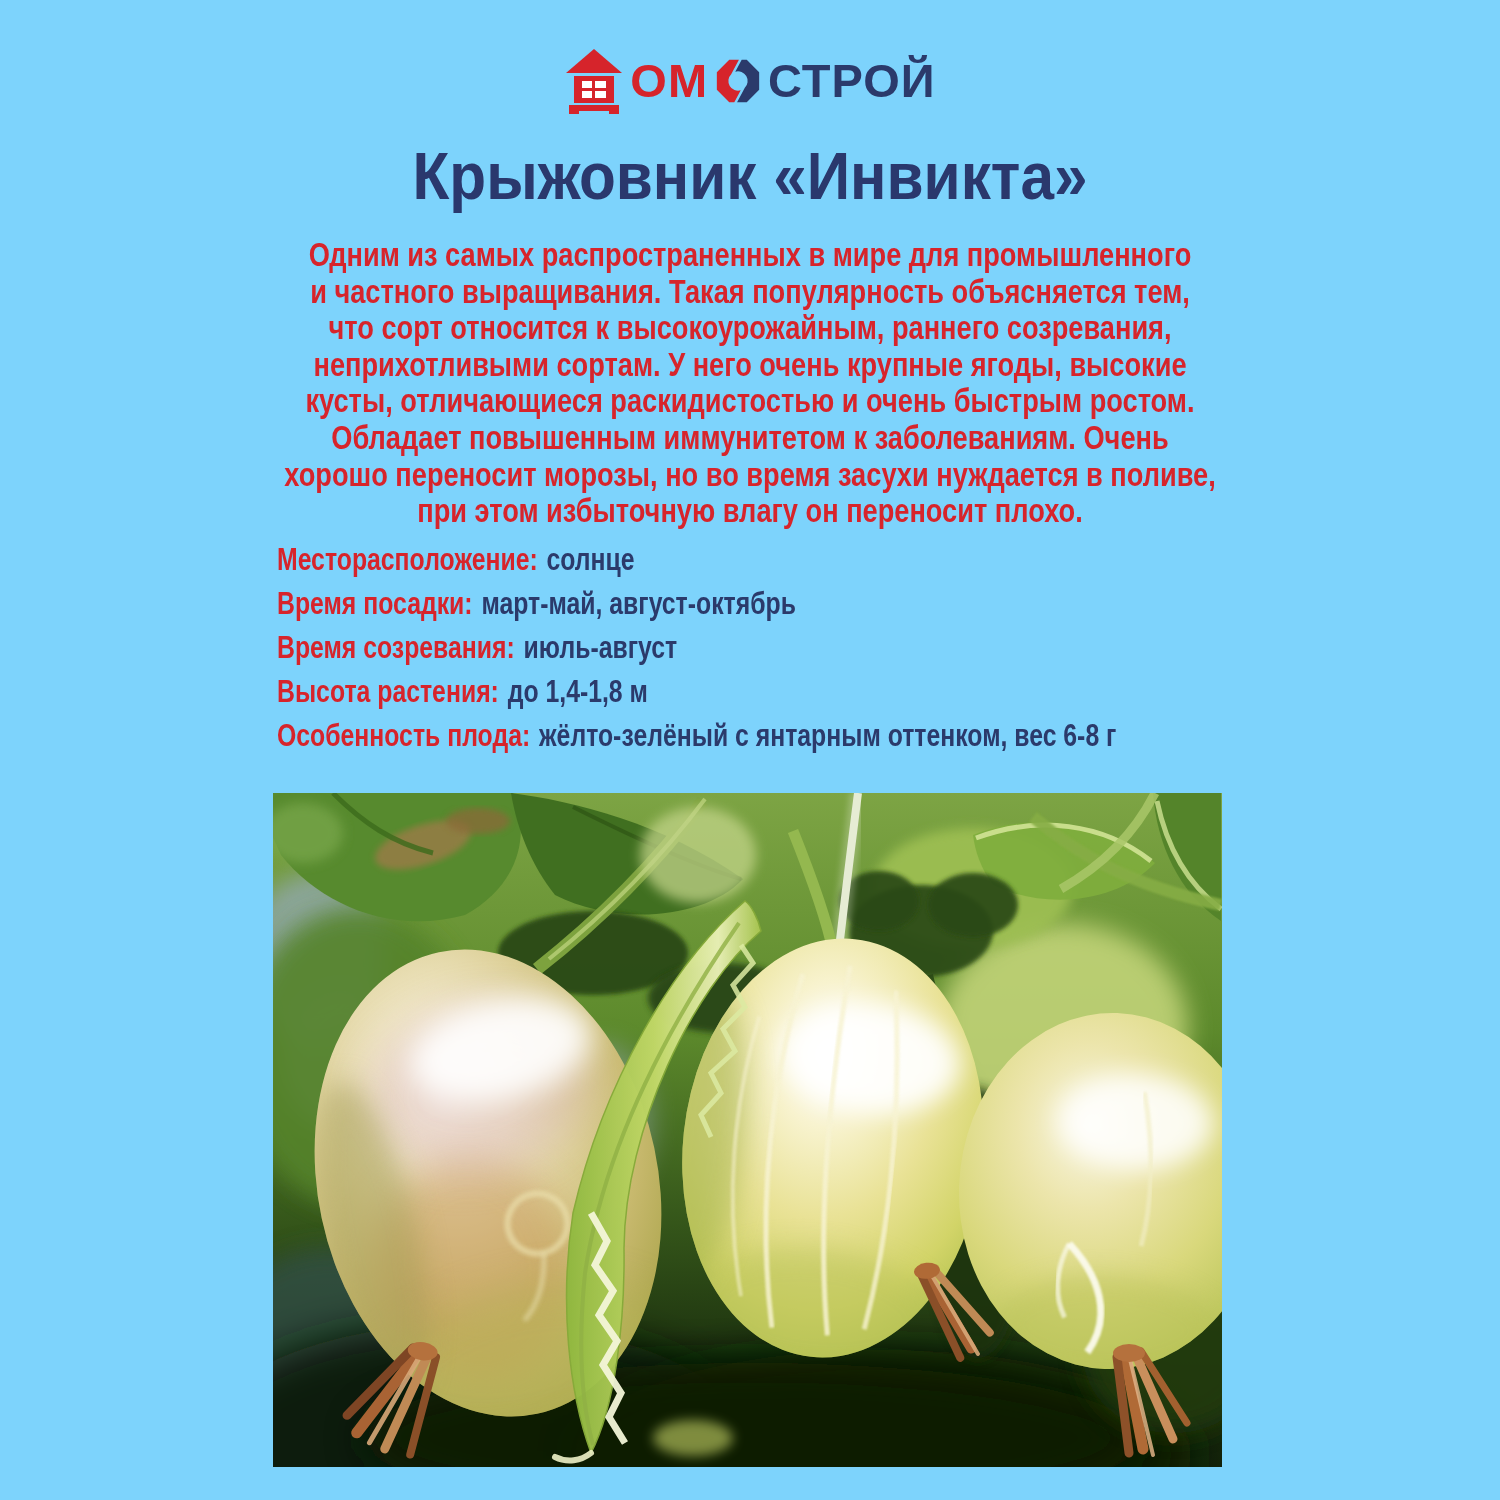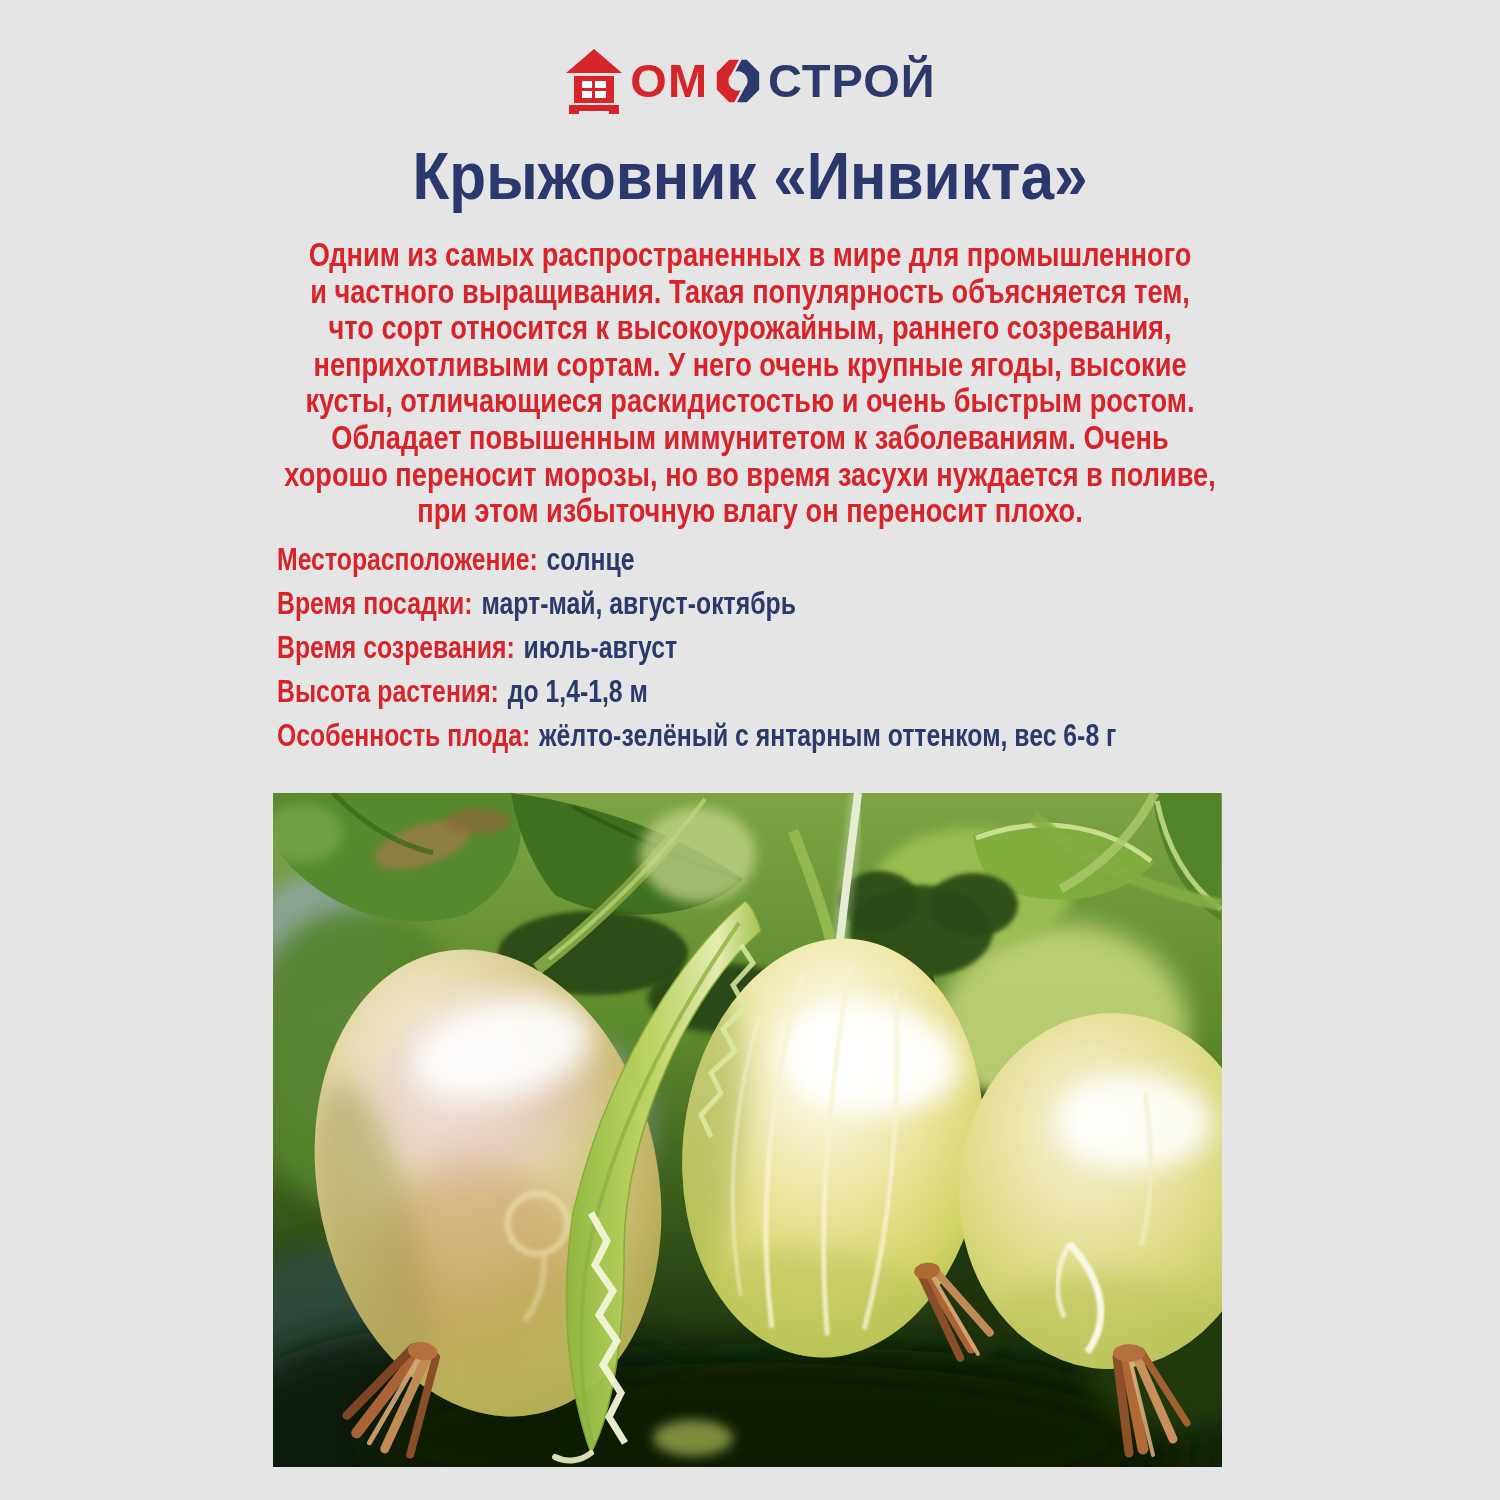--- a/index.html
+++ b/index.html
@@ -1,17 +1,17 @@
 <!DOCTYPE html>
 <html lang="ru"><head>
 <meta charset="utf-8">
 <style>
   html,body{margin:0;padding:0;background:#ffffff;}
   .page{
-    position:relative;width:1500px;height:1500px;background:#e5e5e5;overflow:hidden;
+    position:relative;width:1500px;height:1500px;background:#7dd3fc;overflow:hidden;
     font-family:"Liberation Sans", sans-serif;font-weight:bold;
   }
   
   .logo{
     position:absolute;top:46px;left:0;width:1500px;height:70px;
     display:flex;align-items:center;justify-content:center;gap:5px;
   }
   .logo-text{font-size:47px;letter-spacing:1px;line-height:70px;}
   .logo-red{color:#d6242b;}
   .logo-navy{color:#2b3a6b;}

